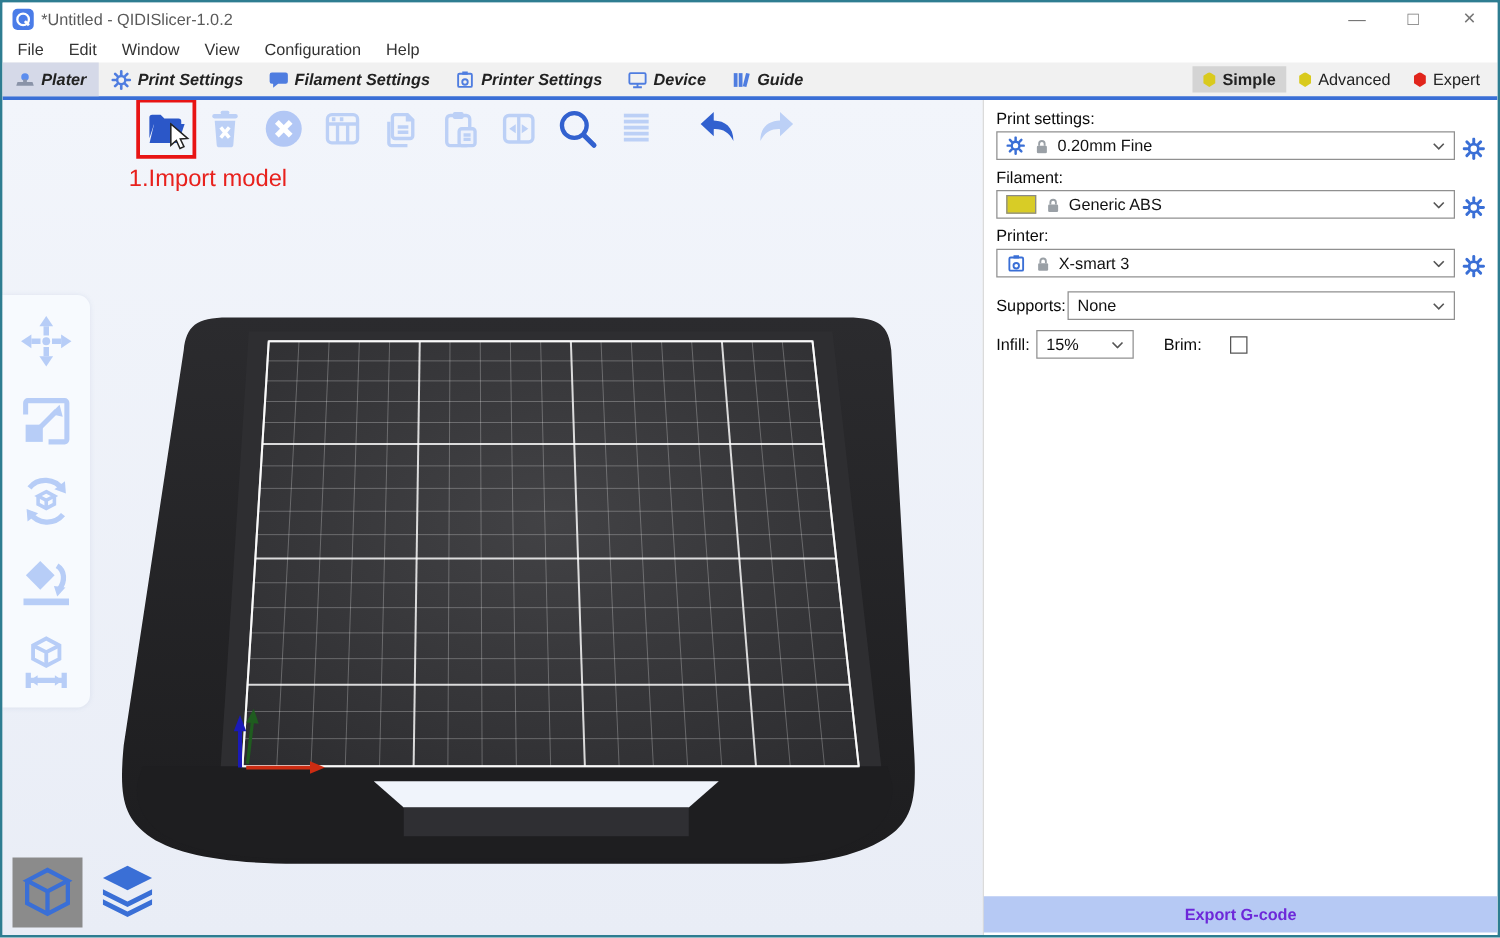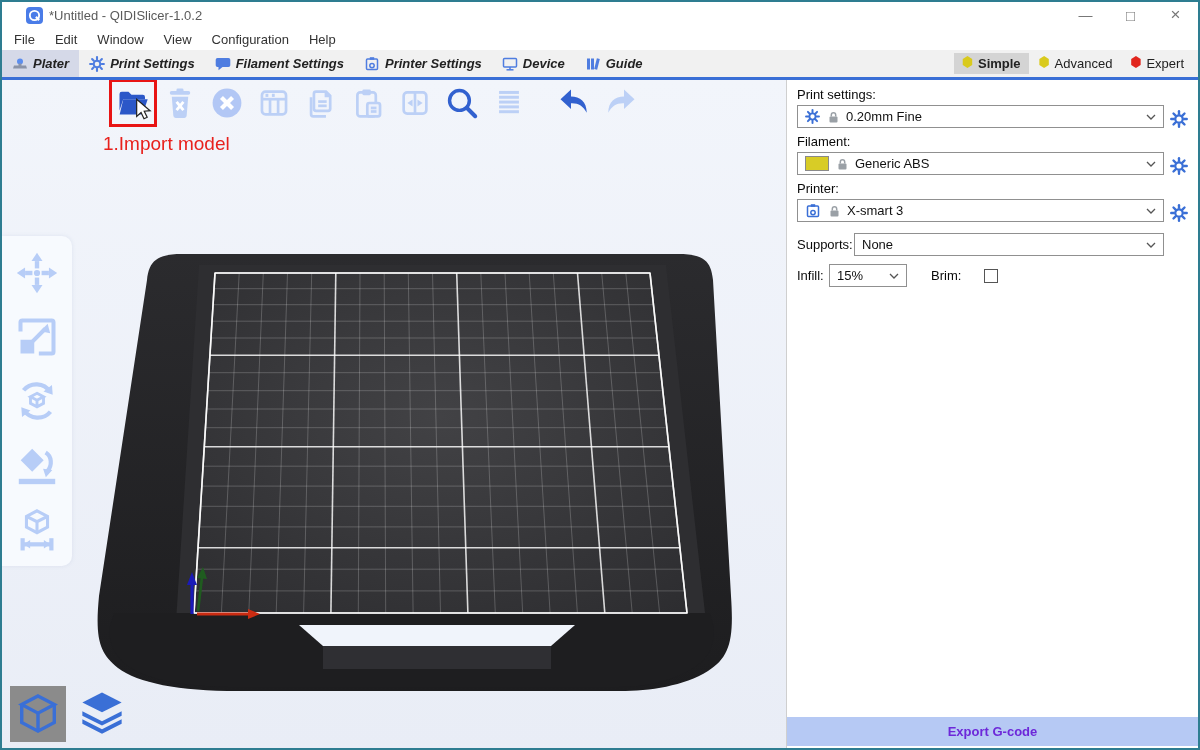--- a/index.html
+++ b/index.html
@@ -4,35 +4,35 @@
 <style>
   * { margin:0; padding:0; box-sizing:border-box; }
   html,body { width:1200px; height:750px; }
   body {
     font-family:"Liberation Sans","DejaVu Sans",sans-serif;
     font-size:13px; color:#222;
     border:2px solid #2e7d91;
     background:#fff; overflow:hidden; user-select:none; cursor:default;
   }
   
-  .titlebar { height:26px; display:flex; align-items:center; padding-left:24px; background:#fff; }
+  .titlebar { height:26px; display:flex; align-items:center; padding-left:8px; background:#fff; }
   .appicon { width:17px; height:17px; border-radius:4px; background:#4a7ce8; display:flex; align-items:center; justify-content:center; margin-right:6px; }
   .title-text { color:#5a5a5a; font-size:13px; }
   .win-controls { margin-left:auto; display:flex; height:100%; }
   .win-btn { width:45px; height:100%; display:flex; align-items:center; justify-content:center; color:#777; font-size:14px; }
   
   .menubar { height:22px; display:flex; align-items:center; padding-left:2px; background:#fff; }
   .menu-item { padding:2px 10px; color:#333; }
   
   .tabbar { height:30px; background:#f1f1f1; border-bottom:3px solid #3a6fd6; display:flex; align-items:stretch; }
   .tab { display:flex; align-items:center; gap:5px; padding:0 10px; font-weight:700; color:#222;font-style:italic; }
   .tab.selected { background:#d5d9e8; }
   .tab svg { flex:none; }
   .modes { margin-left:auto; display:flex; align-items:center; gap:2px; padding-right:6px; }
-  .mode { display:flex; gap:5px; padding:3px 8px; color:#222; }
+  .mode { display:flex; align-items:center; gap:5px; padding:3px 8px; color:#222; }
   .mode.selected { background:#d4d4d4; font-weight:700; }
   .mode-dot { width:11px; height:12px; clip-path:polygon(50% 0,93% 25%,93% 75%,50% 100%,7% 75%,7% 25%); }
   
   .main { display:flex; height:668px; }
   .viewport { width:784px; position:relative; background:linear-gradient(#f2f5fb,#e9edf6); overflow:hidden; }
   
   .topbar { position:absolute; left:112px; top:4px; display:flex; align-items:center; gap:9px; }
   .tbtn { width:38px; height:38px; display:flex; align-items:center; justify-content:center; }
   .tbtn.boxed { outline:3px solid #e81414; outline-offset:2px; }
   .tbtn.gap-before { margin-left:18px; }

